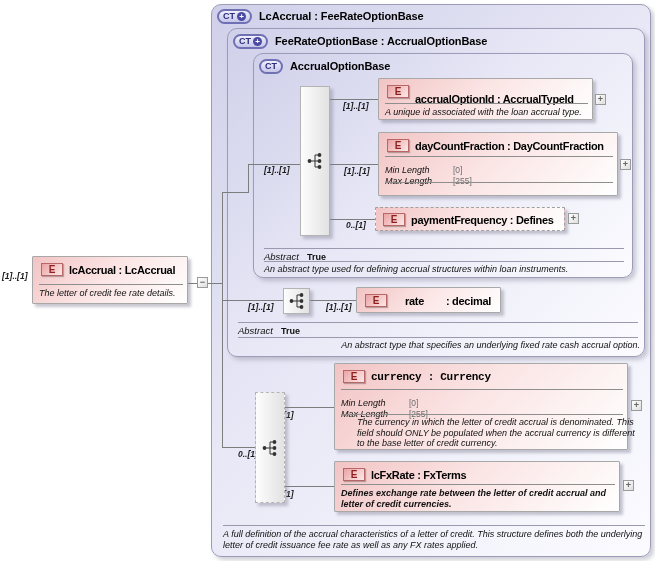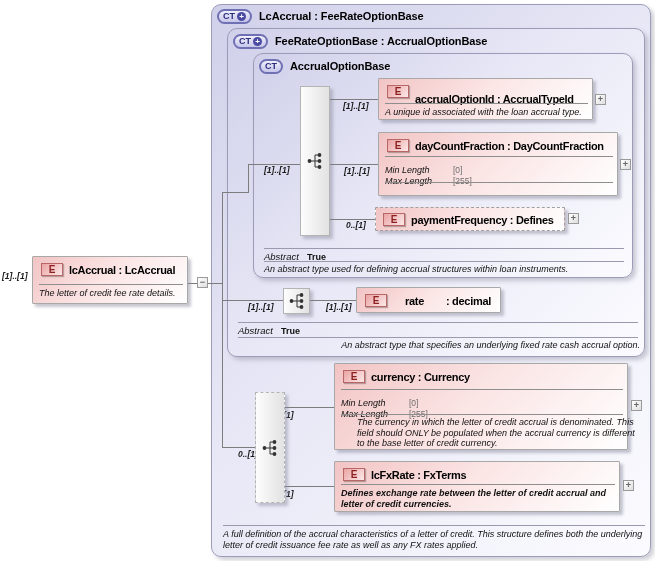--- a/index.html
+++ b/index.html
@@ -202,21 +202,21 @@
   <div class="sqbtn" style="left:568px;top:213px;">+</div>
 
   <div class="elbox" style="left:356px;top:287px;width:145px;height:26px;">
     <span class="badge-e" style="left:8px;top:6px;">E</span>
     <span class="el-title" style="left:36px;top:7px;margin-left:12px;">rate</span>
     <span class="el-title" style="left:89px;top:7px;">: decimal</span>
   </div>
 
   <div class="elbox" style="left:334px;top:363px;width:294px;height:87px;">
     <span class="badge-e" style="left:8px;top:6px;">E</span>
-    <span class="el-title" style="left:36px;top:7px;">currency : Currency</span>
+    <span class="el-title" style="left:36px;top:7px;font-family:Liberation Mono, monospace;">currency : Currency</span>
     <div class="sep" style="left:6px;top:25px;width:282px;"></div>
     <div class="facets" style="left:6px;top:28px;">
       <div class="facet-row"><span class="facet-label">Min Length</span><span class="facet-value">[0]</span></div>
       <div class="facet-row"><span class="facet-label">Max Length</span><span class="facet-value">[255]</span></div>
     </div>
     <div class="sep" style="left:6px;top:50px;width:282px;"></div>
     <div class="anno" style="left:6px;top:53px;width:284px;margin-left:16px;">The currency in which the letter of credit accrual is denominated. This field should ONLY be populated when the accrual currency is different to the base letter of credit currency.</div>
   </div>
   <div class="sqbtn" style="left:631px;top:400px;">+</div>
 

